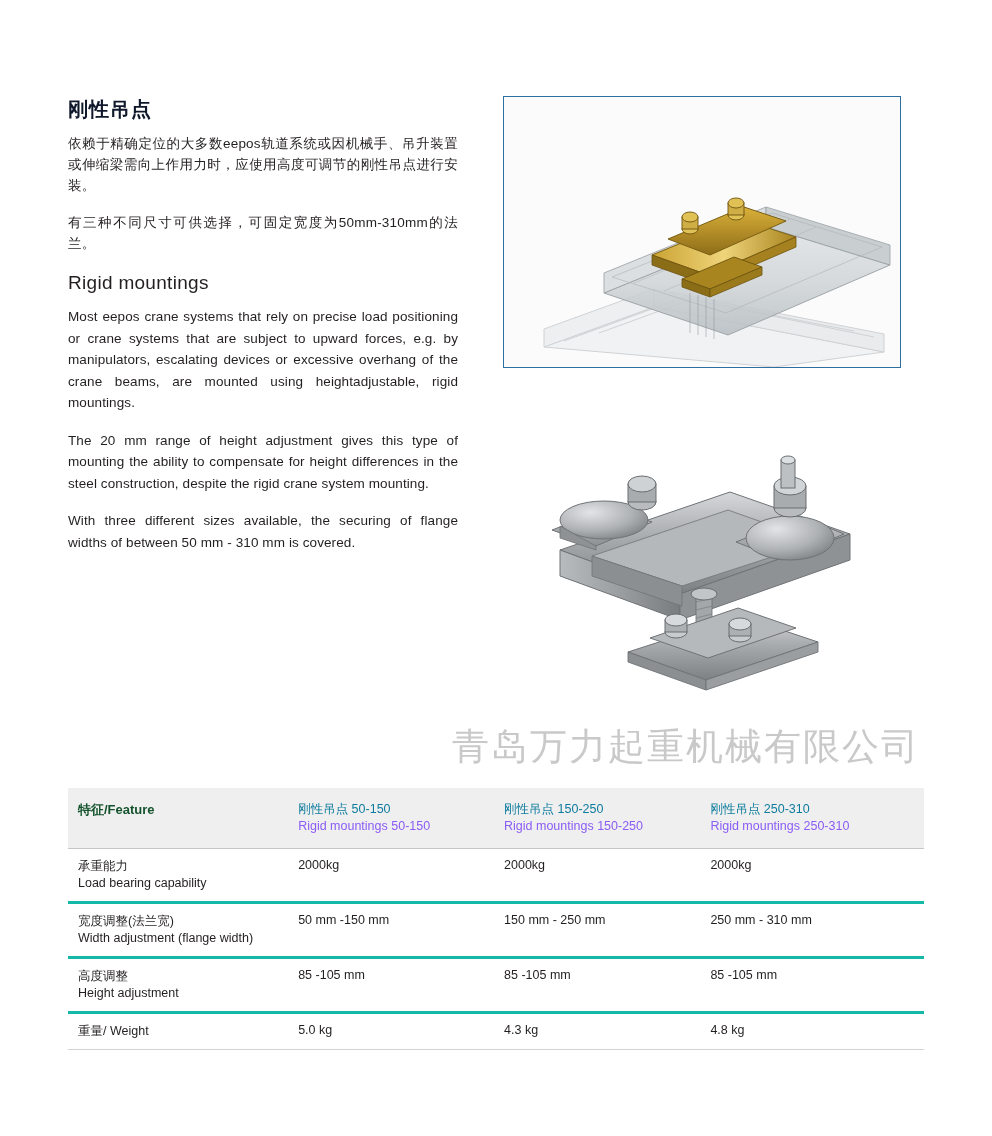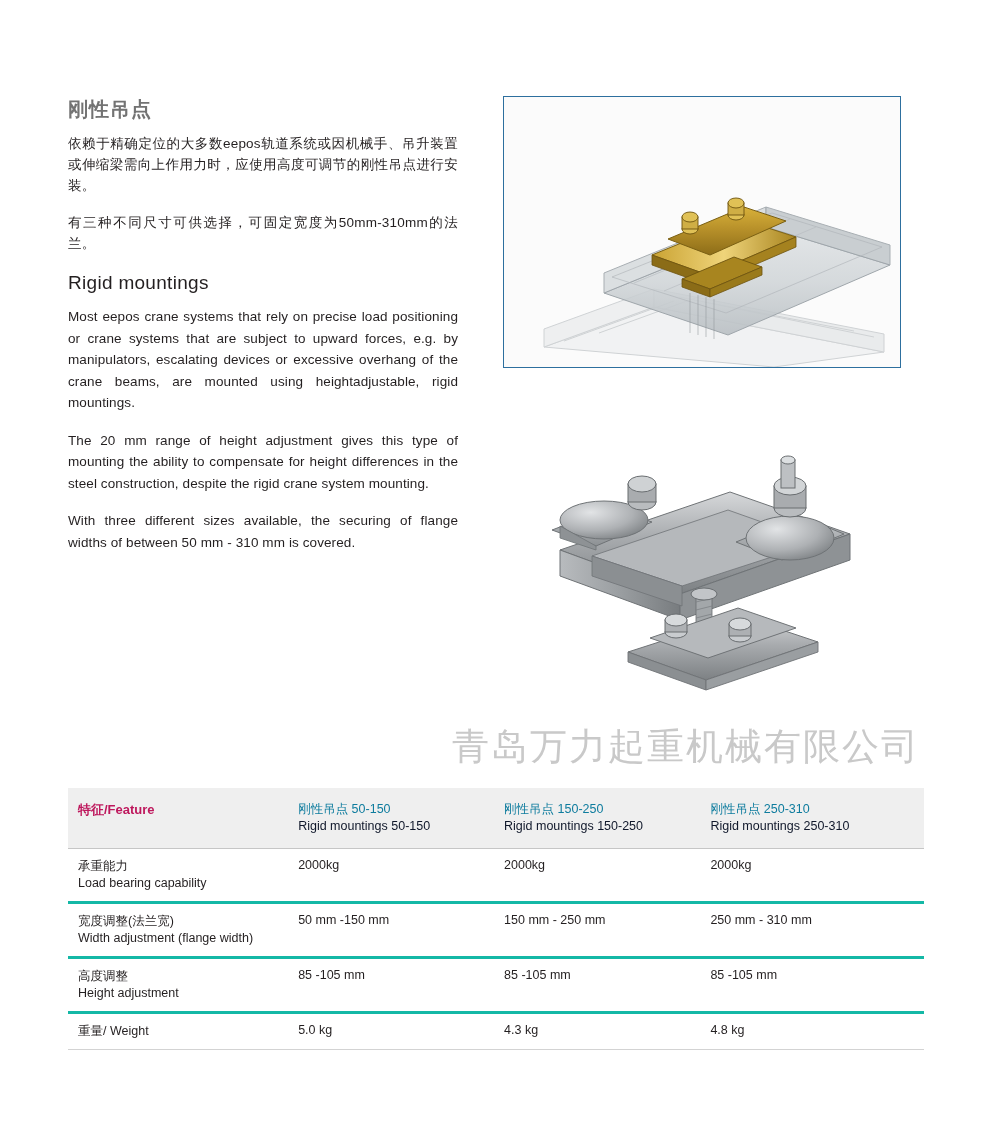--- a/index.html
+++ b/index.html
@@ -21,21 +21,21 @@
     position: absolute;
     left: 68px;
     top: 96px;
     width: 390px;
   }
   .title-cn {
     font-size: 20px;
     font-weight: bold;
     letter-spacing: 1px;
     margin: 0 0 10px 0;
-    color: #737373;
+    color: #0f172a;
   }
   .para-cn {
     font-size: 13.5px;
     line-height: 21px;
     margin: 0 0 16px 0;
     letter-spacing: 0.2px;
     text-align: justify;
   }
   .title-en {
     font-size: 19px;
@@ -104,32 +104,32 @@
     border-bottom: 3px solid #14b8a6;
     font-weight: normal;
   }
   .spec-table thead th {
     background: #efefef;
     border-bottom: 1px solid #c6c6c6;
     padding-top: 13px;
     padding-bottom: 13px;
   }
   .spec-table thead th.feature {
-    color: #be185d;
+    color: #14532d;
     font-weight: bold;
     font-size: 13px;
   }
   .spec-table thead th .cn {
     color: #0e7c9e;
     display: block;
     line-height: 17px;
     font-size: 12.5px;
   }
   .spec-table thead th .en {
-    color: #0f172a;
+    color: #8b5cf6;
     display: block;
     line-height: 17px;
     font-size: 12.5px;
   }
   .spec-table tbody td.label {
     width: 208px;
   }
   .spec-table tbody td .cn {
     display: block;
     line-height: 17px;

